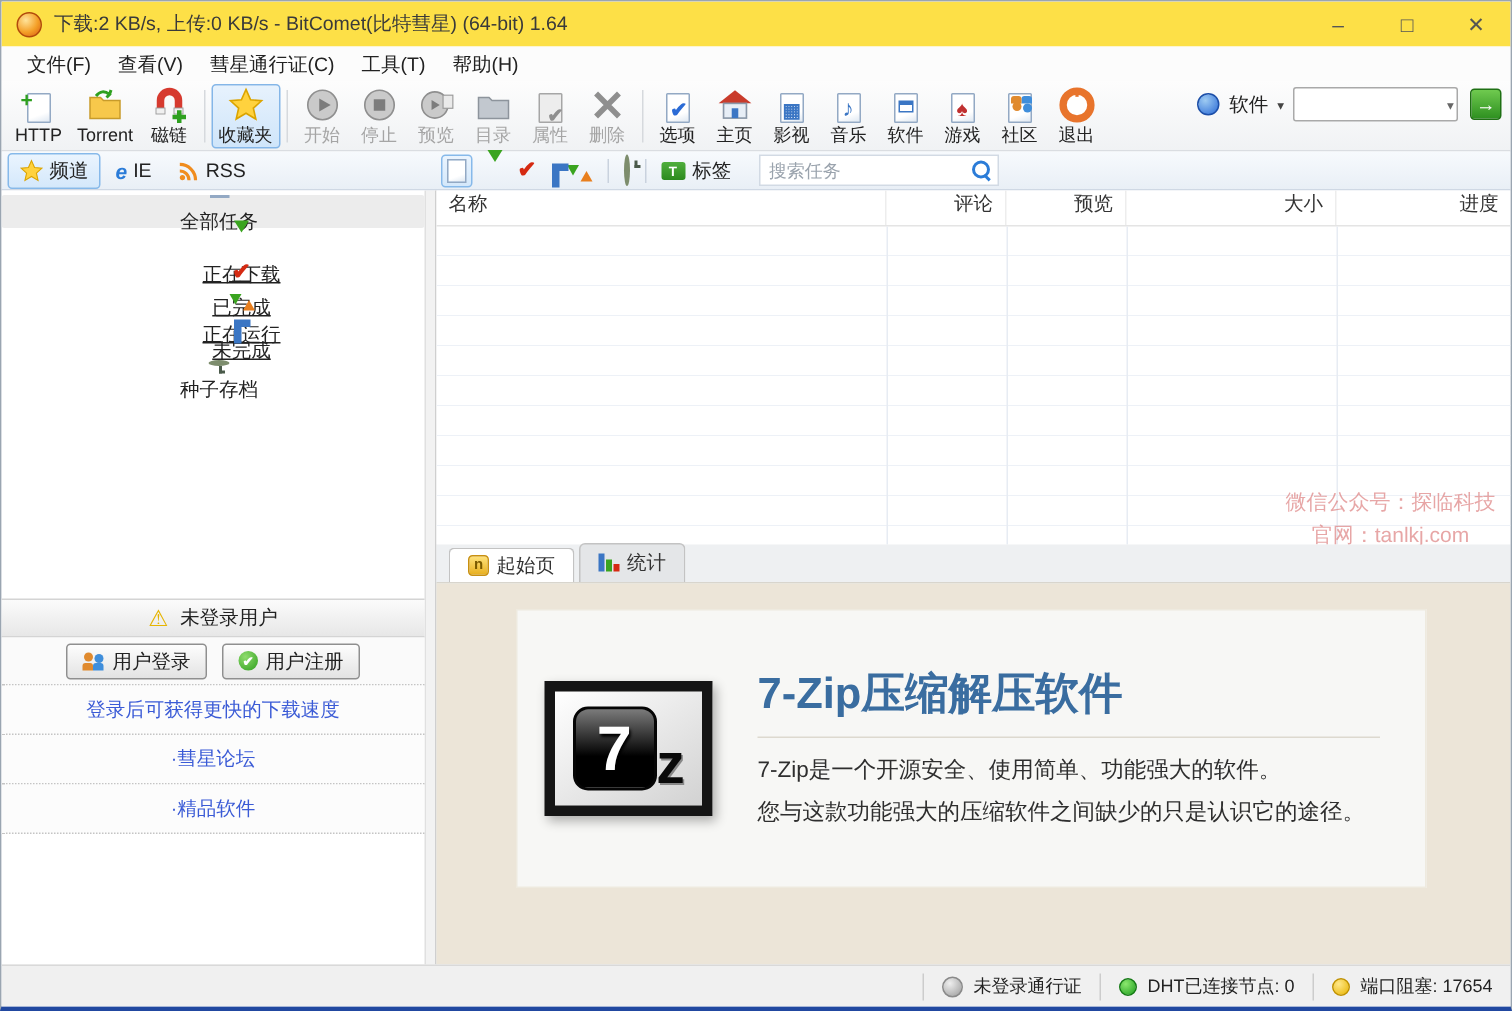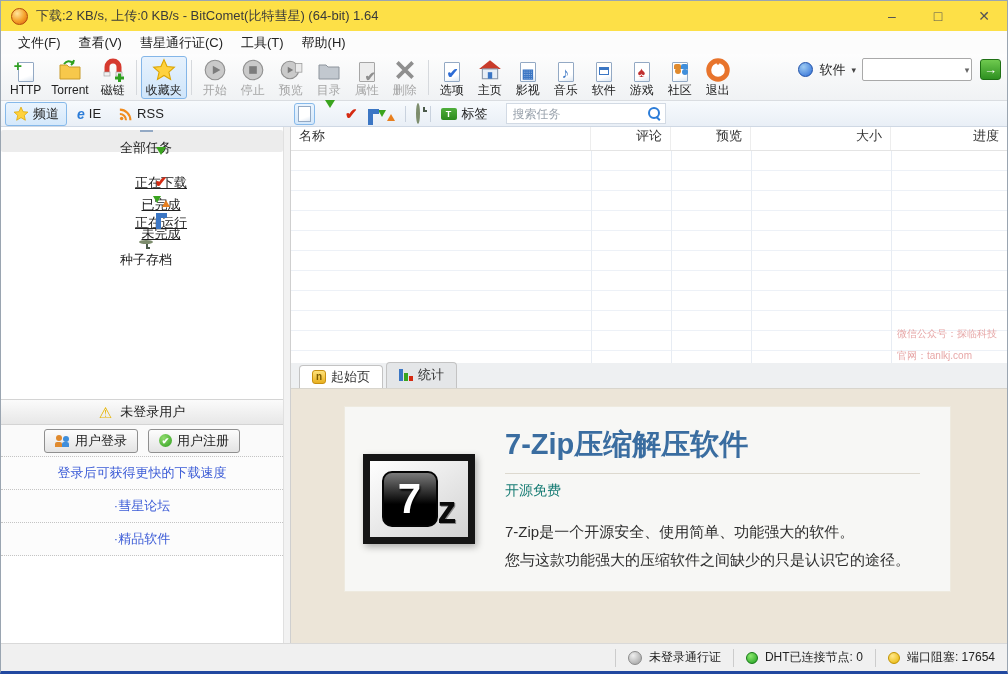--- a/index.html
+++ b/index.html
@@ -79,21 +79,21 @@
   .okic{width:13px;height:13px;border-radius:50%;background:radial-gradient(circle at 35% 30%,#8fdc6d,#2f9e1e);color:#fff;font-size:9px;font-weight:bold;display:flex;align-items:center;justify-content:center;}
   .login-link{display:block;text-align:center;font-size:13px;color:#3b5bd6;text-decoration:none;padding:7px 0;border-bottom:1px dotted #c4c4c4;background:#fcfcfc;}
   
   .main-table{position:absolute;left:290px;top:126px;right:0;height:236px;background:#fff;}
   .thead{display:flex;height:24px;border-bottom:1px solid #e4e4e4;font-size:13px;color:#333;}
   .th{padding:0 8px;text-align:right;border-right:1px solid #ededed;}
   .th.first{text-align:left;}
   .tbody{position:absolute;left:0;right:0;top:24px;bottom:0;
     background-image:repeating-linear-gradient(to bottom,transparent 0 19px,#edf1f7 19px 20px);}
   .vline{position:absolute;top:0;bottom:0;width:1px;background:#e7ecf3;}
-  .watermark{position:absolute;right:10px;top:196px;text-align:left;font-size:10px;line-height:22px;color:rgba(216,112,112,0.62);pointer-events:none;}
+  .watermark{position:absolute;right:10px;top:196px;text-align:center;font-size:14px;line-height:22px;color:rgba(216,112,112,0.62);pointer-events:none;}
   
   .tabstrip{position:absolute;left:290px;top:362px;right:0;height:26px;background:#eef0f2;border-bottom:1px solid #d8d5cd;display:flex;align-items:flex-end;padding-left:8px;gap:3px;}
   .btab{display:flex;align-items:center;gap:5px;font-size:13px;padding:3px 12px 4px;border:1px solid #c3c3c3;border-bottom:none;border-radius:4px 4px 0 0;background:#e4e6e8;color:#333;}
   .btab.selected{background:#fff;height:23px;}
   .flagic{width:14px;height:14px;border-radius:3px;background:linear-gradient(#ffe27a,#e8b020);border:1px solid #c89010;color:#7a5a00;font-size:10px;font-weight:bold;display:flex;align-items:center;justify-content:center;}
   .statsic{width:14px;height:12px;display:flex;align-items:flex-end;gap:1px;}
   .statsic i{display:block;width:4px;}
   .statsic .b1{height:12px;background:#3b76c4;}
   .statsic .b2{height:8px;background:#3aa41f;}
   .statsic .b3{height:5px;background:#d52a12;}
@@ -467,21 +467,20 @@
 
   <div class="content">
     <div class="card">
       <div class="logo7z">
         <span class="seven">7</span>
         <span class="zee">z</span>
       </div>
       <div class="cardtext">
         <h1 class="ctitle">7-Zip压缩解压软件</h1>
         <hr class="crule">
-        <p class="csub">开源免费</p>
         <p class="cdesc">
           <span>7-Zip是一个开源安全、使用简单、功能强大的软件。</span><br>
           <span>您与这款功能强大的压缩软件之间缺少的只是认识它的途径。</span>
         </p>
       </div>
     </div>
   </div>
 
   <div class="statusbar">
     <div class="seg">

